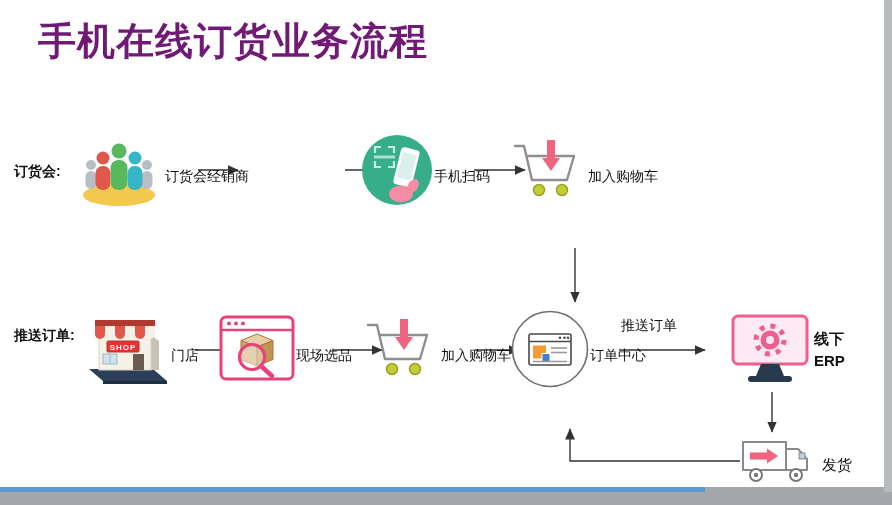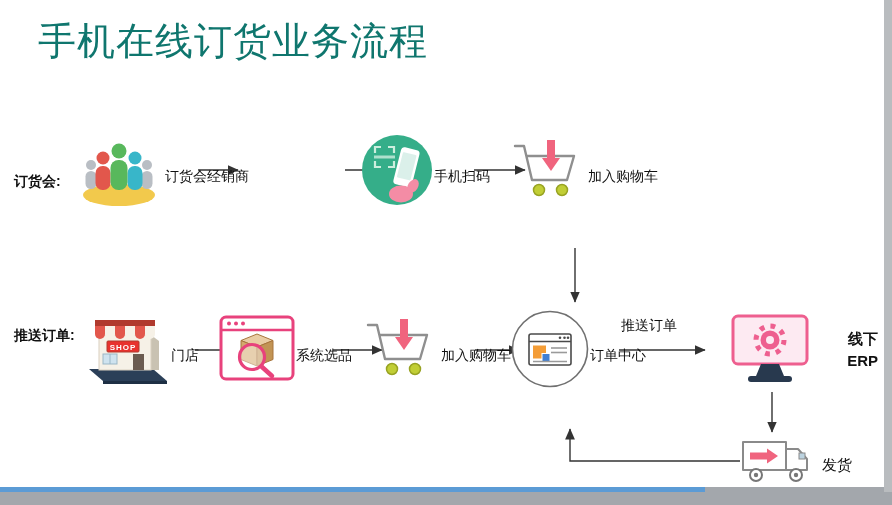--- a/index.html
+++ b/index.html
@@ -1,33 +1,33 @@
 <!DOCTYPE html>
 <html><head>
 <meta charset="utf-8">
 <style>
   *{margin:0;padding:0;box-sizing:border-box}
   html,body{width:892px;height:505px}
   body{position:relative;overflow:hidden;background:#fff;
        font-family:"Liberation Sans","DejaVu Sans",sans-serif;color:#111}
   .canvas{position:absolute;inset:0;background:#fff}
-  .title{position:absolute;left:38px;top:16px;font-size:38px;font-weight:400;
-         letter-spacing:1px;color:#0f766e;white-space:nowrap}
+  .title{position:absolute;left:38px;top:16px;font-size:38px;font-weight:700;
+         letter-spacing:1px;color:#701a75;white-space:nowrap}
   .lane-label{position:absolute;font-size:14px;font-weight:700;white-space:nowrap}
-  .lane-fair{left:14px;top:173px}
+  .lane-fair{left:14px;top:163px}
   .lane-store{left:14px;top:327px}
   .node{position:absolute;width:130px;display:flex;flex-direction:row;align-items:center}
   .icon-wrap{display:flex;align-items:center;justify-content:center}
   .row1 .icon-wrap{height:76px}
   .row2 .icon-wrap{height:86px}
   .node-label{font-size:14px;margin-top:14px;white-space:nowrap;color:#111}
   .row2 .node-label{}
   .edge-label{position:absolute;left:621px;top:317px;width:94px;
               font-size:14px;white-space:nowrap}
-  .erp-side-label{position:absolute;left:814px;top:328px;width:64px;text-align:right;
+  .erp-side-label{position:absolute;left:814px;top:328px;width:64px;text-align:left;
                   font-size:15px;font-weight:700;line-height:22px}
   .erp-side-label span{display:block}
   .ship-label{position:absolute;left:822px;top:456px;font-size:15px;font-weight:400;white-space:nowrap}
   .arrows{position:absolute;left:0;top:0;width:892px;height:505px;pointer-events:none}
   .blue-bar{position:absolute;left:0;top:487px;width:705px;height:5px;background:#5b9bd5}
   .bottom-right-gray{position:absolute;left:705px;top:487px;width:187px;height:5px;background:#a3a7ac}
   .bottom-strip{position:absolute;left:0;top:492px;width:892px;height:13px;background:#a3a7ac}
   .right-strip{position:absolute;left:884px;top:0;width:8px;height:492px;background:#b9bcbf}
 </style>
 </head>
@@ -159,21 +159,21 @@
         <circle cx="25" cy="9.5" r="2" fill="#e8427c"></circle>
         <g stroke="#a8753c" stroke-width="1" stroke-linejoin="round">
           <polygon points="39,20 55,26.5 39,33 23,26.5" fill="#e9cda4"></polygon>
           <polygon points="23,26.5 39,33 39,52 23,45.5" fill="#d3a96e"></polygon>
           <polygon points="55,26.5 39,33 39,52 55,45.5" fill="#c29454"></polygon>
         </g>
         <circle cx="34" cy="43" r="12.5" fill="#ffffff" fill-opacity="0.45" stroke="#e8427c" stroke-width="3.2"></circle>
         <line x1="43.5" y1="52.5" x2="54" y2="62" stroke="#e8427c" stroke-width="4.5" stroke-linecap="round"></line>
       </svg>
     </div>
-    <div class="node-label">系统选品</div>
+    <div class="node-label">现场选品</div>
   </div>
 
   <div class="node row2" style="left:363px;top:306px">
     <div class="icon-wrap">
       <svg width="78" height="64" viewBox="0 0 78 64">
         <path d="M5,8 H14 L22,42 H57 L64,18 H16.5" fill="none" stroke="#8f8f8f" stroke-width="2.4" stroke-linecap="round" stroke-linejoin="round"></path>
         <circle cx="29" cy="52" r="5.5" fill="#c1ce35" stroke="#98a323" stroke-width="1.5"></circle>
         <circle cx="52" cy="52" r="5.5" fill="#c1ce35" stroke="#98a323" stroke-width="1.5"></circle>
         <g fill="#f0647e">
           <rect x="37" y="2" width="8" height="18"></rect>

